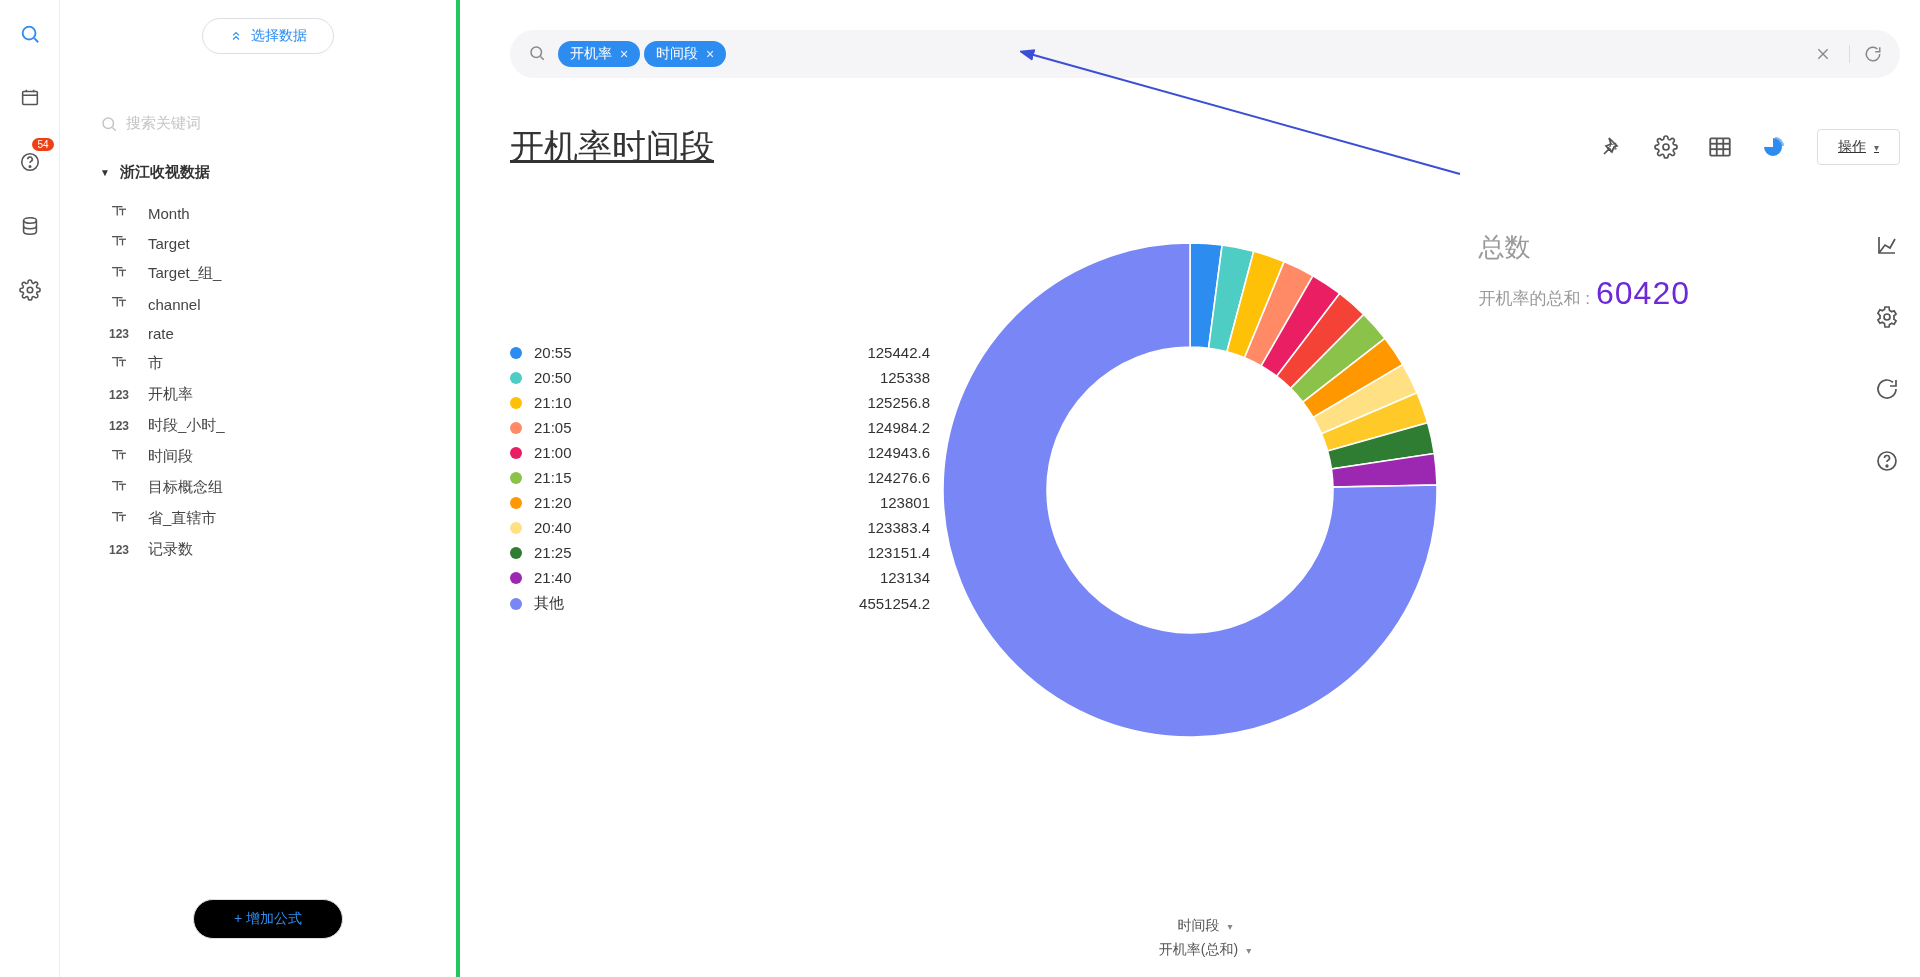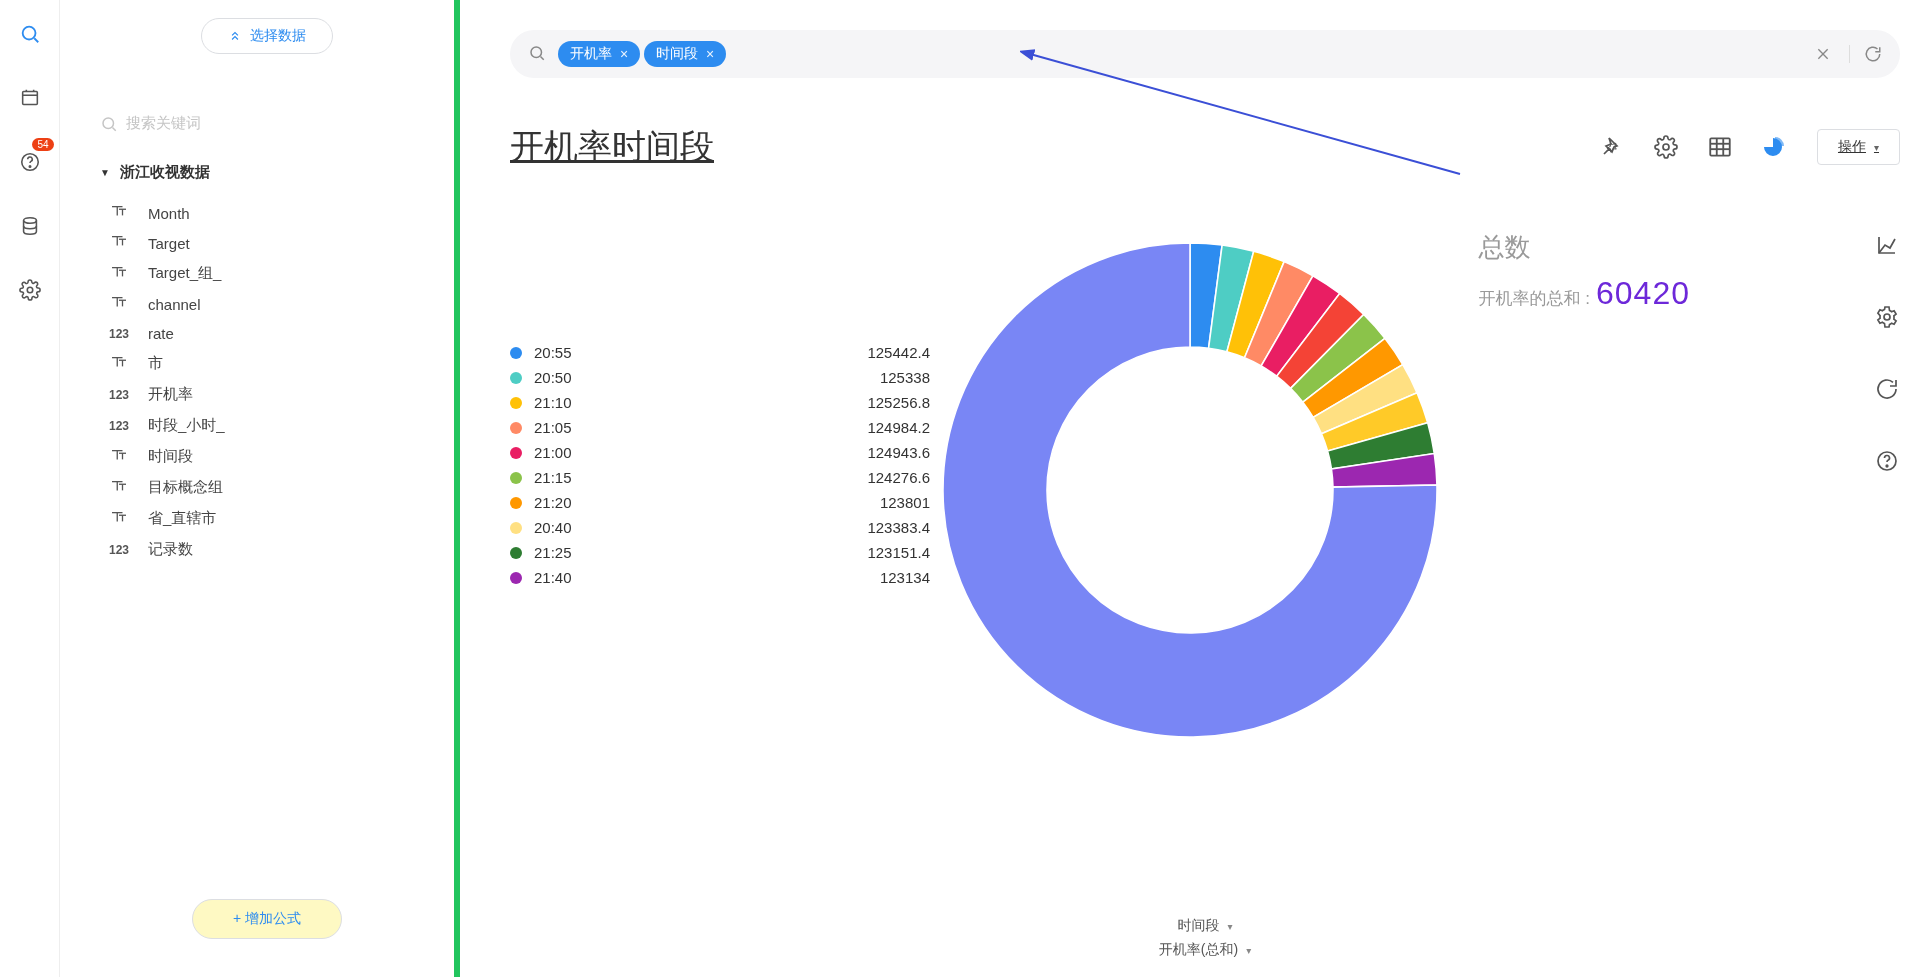--- a/index.html
+++ b/index.html
@@ -7,33 +7,33 @@
 .app { display: flex; height: 977px; width: 1920px; }
 
 
 .rail { width: 60px; border-right: 1px solid #eee; display: flex; flex-direction: column; align-items: center; padding-top: 14px; gap: 24px; }
 .rail-item { width: 40px; height: 40px; display: flex; align-items: center; justify-content: center; color: #555; position: relative; cursor: pointer; border-radius: 6px; }
 .rail-item.active { color: #2d8cf0; }
 .rail-item svg { width: 22px; height: 22px; }
 .badge { position: absolute; top: -4px; right: -4px; background: #ed4014; color: #fff; font-size: 10px; padding: 1px 5px; border-radius: 9px; }
 
 
-.sidebar { width: 400px; border-right: 6px solid #22c55e; padding: 18px 20px 10px 40px; display: flex; flex-direction: column; position: relative; }
+.sidebar { width: 400px; border-right: 4px solid #22c55e; padding: 18px 20px 10px 40px; display: flex; flex-direction: column; position: relative; }
 .btn-outline { border: 1px solid #dcdee2; background: #fff; border-radius: 20px; padding: 8px 26px; color: #2d8cf0; font-size: 14px; cursor: pointer; display: inline-flex; align-items: center; gap: 8px; }
 .select-data-wrap { display: flex; justify-content: center; margin-bottom: 60px; }
 .side-search { display: flex; align-items: center; gap: 8px; color: #c5c5c5; font-size: 15px; margin-bottom: 30px; }
 .side-search svg { width: 18px; height: 18px; }
 .tree-header { font-weight: bold; font-size: 15px; color: #333; margin-bottom: 16px; display: flex; align-items: center; gap: 10px; }
 .tree-header .caret { font-size: 10px; color: #333; }
 .field-list { list-style: none; }
 .field-list li { display: flex; align-items: center; gap: 16px; padding: 6px 0 6px 6px; font-size: 15px; color: #444; cursor: pointer; }
 .field-type { width: 26px; text-align: center; font-weight: bold; font-size: 12px; color: #555; }
 .field-type.txt { font-family: serif; font-size: 15px; }
 .add-formula-wrap { margin-top: auto; display: flex; justify-content: center; margin-bottom: 28px; }
-.add-formula { border: 1px solid #dcdee2; background: #fef9c3; border-radius: 20px; padding: 10px 40px; color: #2d8cf0; cursor: pointer; font-size: 14px; }
+.add-formula { border: 1px solid #dcdee2; background: #000000; border-radius: 20px; padding: 10px 40px; color: #2d8cf0; cursor: pointer; font-size: 14px; }
 
 
 .main { flex: 1; padding: 30px 20px 0 50px; position: relative; display: flex; flex-direction: column; }
 
 .searchbar { background: #f5f5f7; border-radius: 24px; height: 48px; display: flex; align-items: center; padding: 0 18px; gap: 12px; }
 .searchbar .sicon { color: #888; }
 .chip { background: #2d8cf0; color: #fff; border-radius: 14px; padding: 4px 12px; font-size: 14px; display: inline-flex; align-items: center; gap: 8px; }
 .chip .x { cursor: pointer; opacity: .9; }
 .searchbar .spacer { flex: 1; }
 .searchbar .clear, .searchbar .refresh { color: #888; cursor: pointer; display: flex; align-items: center; }
@@ -376,20 +376,27 @@
             </div>
             <div>123151.4</div>
           </div>
           <div class="legend-row">
             <div class="lab">
               <span class="swatch" style="background: rgb(156, 39, 176);"></span>
               <span>21:40</span>
             </div>
             <div>123134</div>
           </div>
+          <div class="legend-row">
+            <div class="lab">
+              <span class="swatch" style="background: rgb(121, 134, 245);"></span>
+              <span>其他</span>
+            </div>
+            <div>4551254.2</div>
+          </div>
         </div>
       <div class="donut-col">
         <div class="donut-wrap">
           <svg id="donut-svg" viewBox="0 0 200 200" width="520" height="520">
               <path d="M 100 5 A 95 95 0 0 1 112.35639015564261 5.8070086348164835 L 107.15369956379308 45.467215525420066 A 55 55 0 0 0 100 45 Z" fill="#2d8cf0" stroke="#fff" stroke-width="0.6"></path>
               <path d="M 112.35639015564261 5.8070086348164835 A 95 95 0 0 1 124.49288541174019 8.211664334691392 L 114.18009155416537 46.85938461482133 A 55 55 0 0 0 107.15369956379308 45.467215525420066 Z" fill="#4ecdc4" stroke="#fff" stroke-width="0.6"></path>
               <path d="M 124.49288541174019 8.211664334691392 A 95 95 0 0 1 136.20653075463323 12.170123928620981 L 120.96167570005082 49.15112437972793 A 55 55 0 0 0 114.18009155416537 46.85938461482133 Z" fill="#ffc107" stroke="#fff" stroke-width="0.6"></path>
               <path d="M 136.20653075463323 12.170123928620981 A 95 95 0 0 1 147.28350214277503 17.602970774947295 L 127.3746591352908 52.29645676444317 A 55 55 0 0 0 120.96167570005082 49.15112437972793 Z" fill="#ff8a65" stroke="#fff" stroke-width="0.6"></path>
               <path d="M 147.28350214277503 17.602970774947295 A 95 95 0 0 1 157.55980222181924 24.42309103843256 L 133.32409602315852 56.24494744330306 A 55 55 0 0 0 127.3746591352908 52.29645676444317 Z" fill="#e91e63" stroke="#fff" stroke-width="0.6"></path>
               <path d="M 157.55980222181924 24.42309103843256 A 95 95 0 0 1 166.8272572816573 32.478761236103054 L 138.68946474201212 60.908756505112294 A 55 55 0 0 0 133.32409602315852 56.24494744330306 Z" fill="#f44336" stroke="#fff" stroke-width="0.6"></path>

